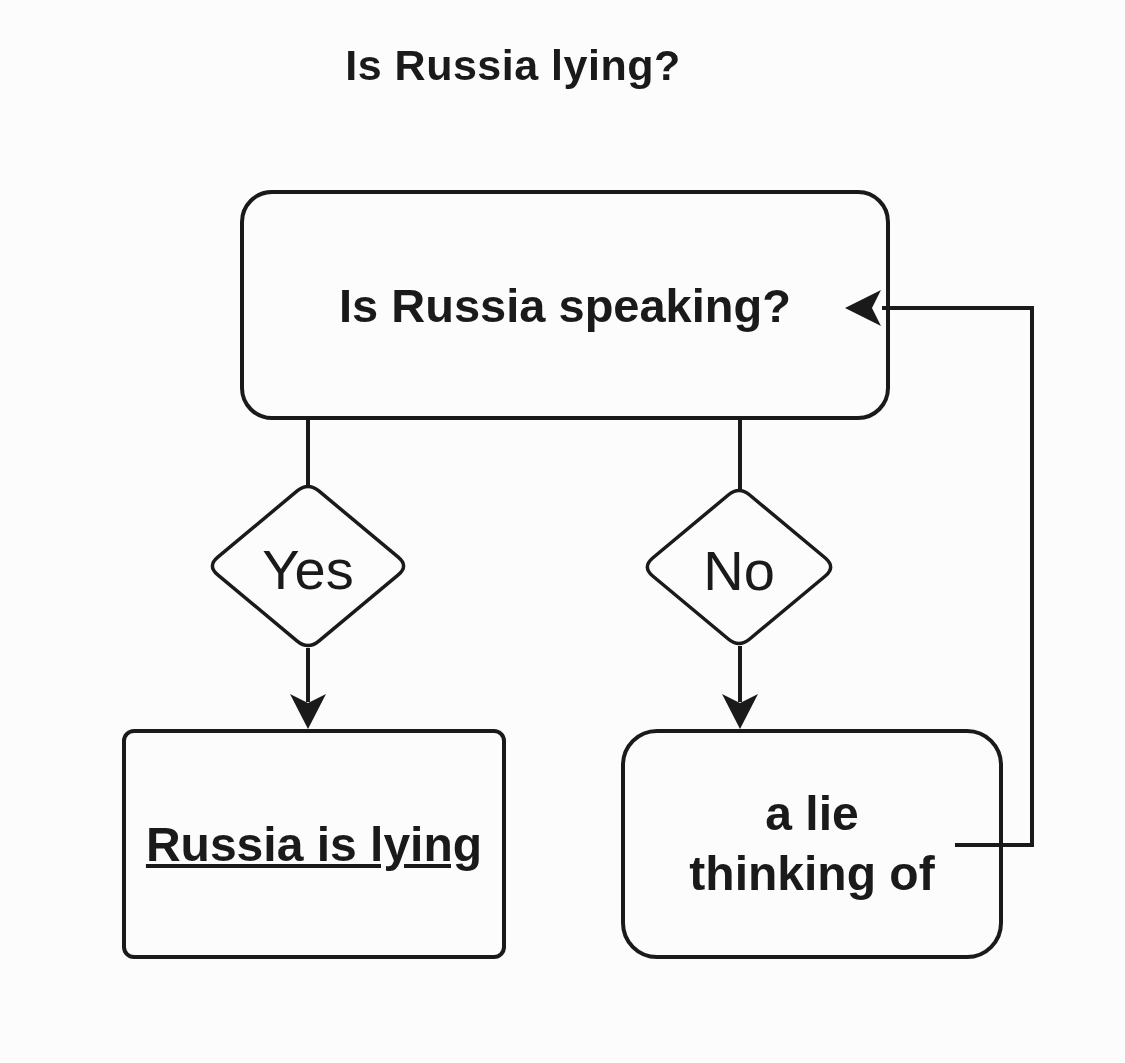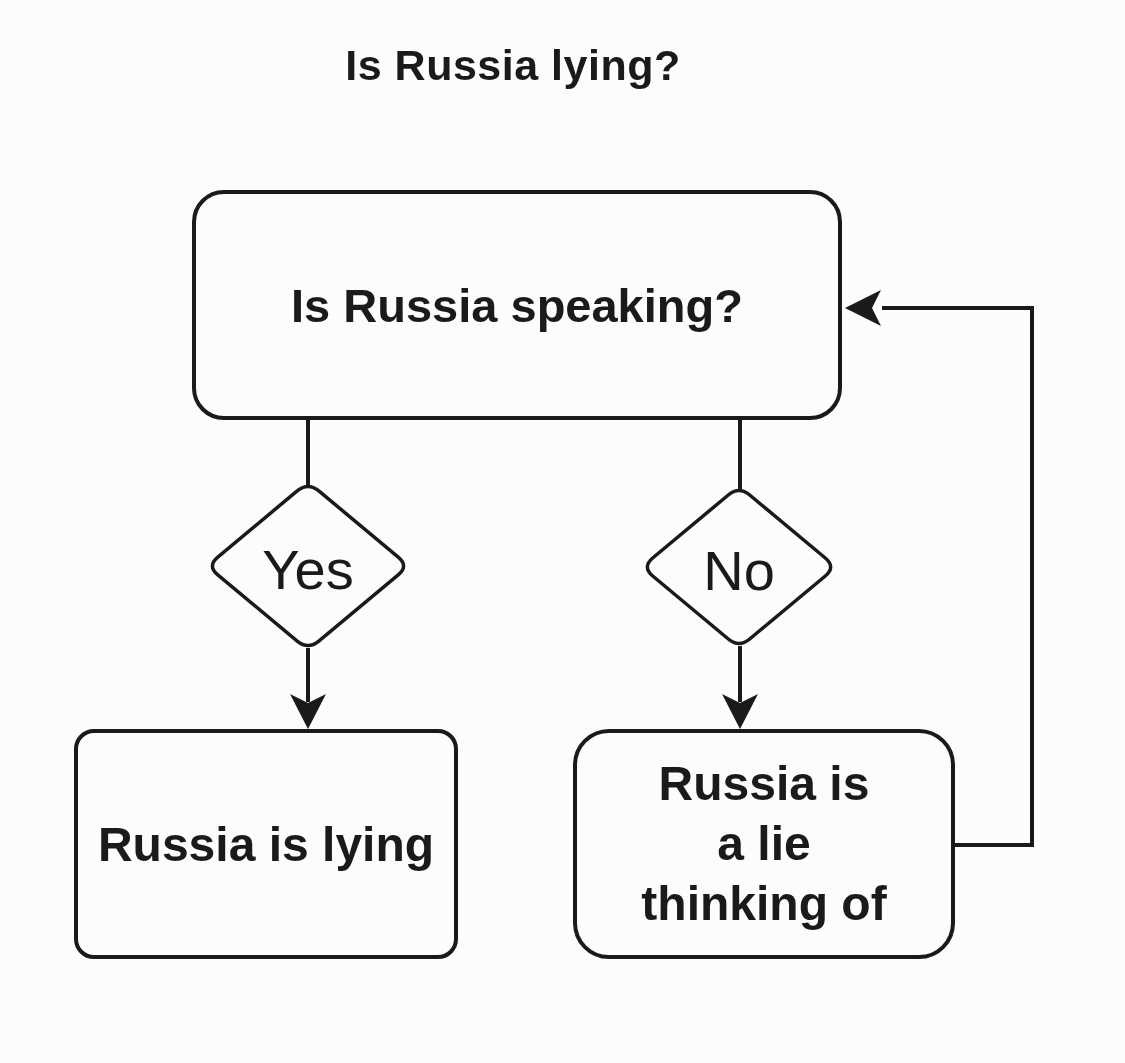--- a/index.html
+++ b/index.html
@@ -33,30 +33,32 @@
   .node{
     position:absolute;
     box-sizing:border-box;
     border:4px solid var(--ink);
     background:transparent;
     display:flex;flex-direction:column;
     align-items:center;justify-content:center;
     text-align:center;
     font-weight:bold;
     color:var(--ink);
+    margin-left:48px;
   }
   .node.question{
     left:192px;top:190px;width:650px;height:230px;
     border-radius:32px;
     font-size:47px;
   }
   .node.lying{
     left:74px;top:729px;width:384px;height:230px;
-    border-radius:20px;
+    border-radius:12px;
     font-size:48px;
+    text-decoration:underline;
   }
   .node.thinking{
     left:573px;top:729px;width:382px;height:230px;
     border-radius:36px;
     font-size:48px;
     line-height:60px;
   }
   .dlabel{
     position:absolute;
     display:flex;align-items:center;justify-content:center;
@@ -99,18 +101,17 @@
 
   <div class="dlabel yes">Yes</div>
 
   <div class="dlabel no">No</div>
 
   <div class="node lying">
     <span>Russia is lying</span>
   </div>
 
   <div class="node thinking">
-    <div>Russia is</div>
     <div>a lie</div>
     <div>thinking of</div>
   </div>
 
 </div>
 
 </body></html>

